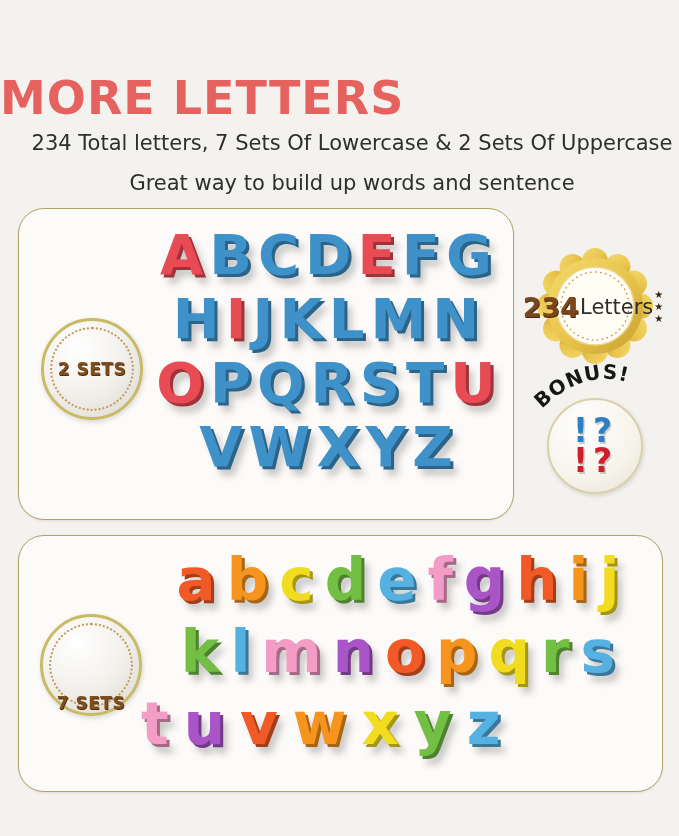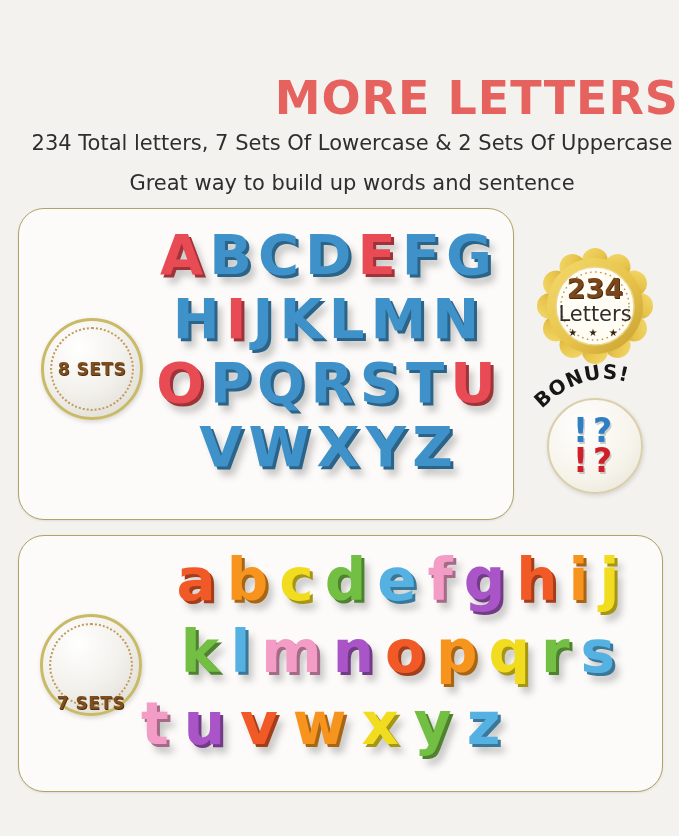--- a/index.html
+++ b/index.html
@@ -7,21 +7,21 @@
     width:679px;height:836px;
     background:#f3f2ef;
     font-family:"DejaVu Sans","Liberation Sans",sans-serif;
     overflow:hidden;
   }
   .page{position:relative;width:679px;height:836px;}
 
   
   .title{
     position:absolute;top:44px;left:0;right:0;
-    text-align:right;
+    text-align:left;
     font-size:46px;font-weight:800;letter-spacing:1px;
     line-height:1;
   }
   .sub{
     position:absolute;left:0;right:0;text-align:center;
     color:#2e2e2e;font-size:21px;line-height:1;margin-left:25px;
   }
   .sub1{top:112px;}
   .sub2{top:152px;}
 
@@ -63,21 +63,21 @@
   .lrow{display:flex;justify-content:center;align-items:baseline;}
   .letters-upper .lrow{height:64px;font-size:56px;gap:6px;}
   .letters-lower .lrow{height:72px;font-size:58px;gap:11px;}
   .letters-lower .lrow-3{justify-content:flex-start;gap:15px;}
   .magnet-letter{font-weight:800;line-height:1;}
 
   
   .seal{position:absolute;left:536px;top:247px;width:118px;height:118px;}
   .seal svg{position:absolute;inset:0;}
   .seal-texts{
-    position:absolute;inset:0;display:flex;flex-direction:column;
+    position:absolute;inset:0;display:flex;flex-direction:row;
     align-items:center;justify-content:center;gap:1px;padding-top:2px;
   }
   .seal-number{font-size:27px;font-weight:800;color:#7a471c;line-height:1;
     text-shadow:0.8px 0.8px 0 #45260c;}
   .seal-label{font-size:21px;color:#2d2d2d;line-height:1.05;}
   .seal-stars{font-size:10px;color:#332313;letter-spacing:4px;line-height:1.2;}
 
   
   .bonus{position:absolute;left:533px;top:362px;width:124px;height:140px;}
   .bonus-arc{position:absolute;left:0;top:0;}
@@ -136,21 +136,21 @@
           <span class="magnet-letter" style="color: rgb(63, 146, 201); text-shadow: rgb(43, 99, 137) 3px 3px 0px, rgba(60, 60, 60, 0.28) 7px 9px 7px;">V</span>
           <span class="magnet-letter" style="color: rgb(63, 146, 201); text-shadow: rgb(43, 99, 137) 3px 3px 0px, rgba(60, 60, 60, 0.28) 7px 9px 7px;">W</span>
           <span class="magnet-letter" style="color: rgb(63, 146, 201); text-shadow: rgb(43, 99, 137) 3px 3px 0px, rgba(60, 60, 60, 0.28) 7px 9px 7px;">X</span>
           <span class="magnet-letter" style="color: rgb(63, 146, 201); text-shadow: rgb(43, 99, 137) 3px 3px 0px, rgba(60, 60, 60, 0.28) 7px 9px 7px;">Y</span>
           <span class="magnet-letter" style="color: rgb(63, 146, 201); text-shadow: rgb(43, 99, 137) 3px 3px 0px, rgba(60, 60, 60, 0.28) 7px 9px 7px;">Z</span>
         </div>
       </div>
   </section>
   <div class="round-badge badge-2sets">
     <span class="dotted-ring"></span>
-    <span class="badge-label">8 SETS</span>
+    <span class="badge-label">2 SETS</span>
   </div>
 
   <div class="seal">
     <svg width="118" height="118" viewBox="0 0 118 118">
       <defs>
         <linearGradient id="gold" x1="0" y1="0" x2="1" y2="1">
           <stop offset="0" stop-color="#f4da6d"></stop>
           <stop offset="0.55" stop-color="#e7c34a"></stop>
           <stop offset="1" stop-color="#c69e30"></stop>
         </linearGradient>

